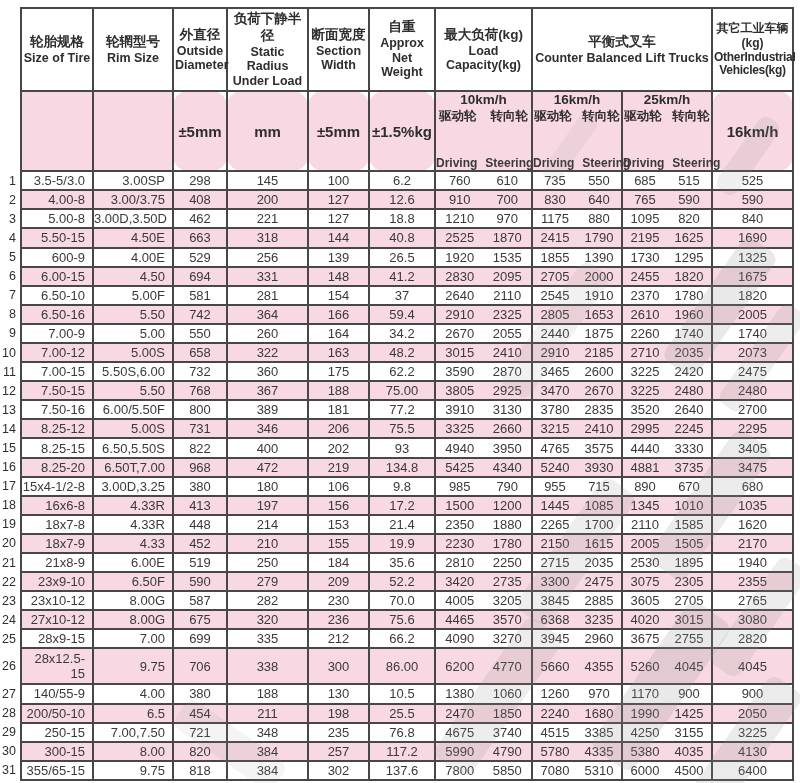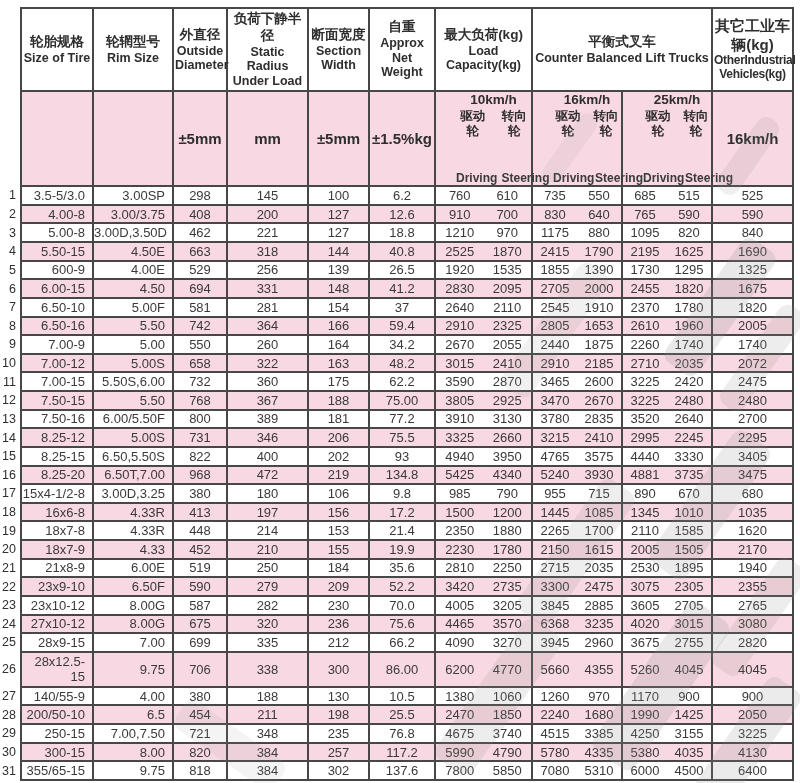--- a/index.html
+++ b/index.html
@@ -16,22 +16,22 @@
   th { background:#ffffff; font-weight:bold; }
   td.unit, tr.subhead td { background:#f8d8e2; }
   .num {
     border:none !important; background:transparent !important;
     text-align:right; padding-right:4px; font-size:12.5px; color:#2f2f2f; font-weight:normal;
   }
   .zh  { display:block; font-size:13.5px; font-weight:bold; line-height:1.25; color:#2e2e2e; }
   .en  { display:block; font-size:12.5px; font-weight:bold; line-height:1.15; color:#2e2e2e; }
   .en.small { font-size:12px; letter-spacing:-0.3px; }
   th.hdr { text-align:center; padding:2px 1px; }
-  td.unit { text-align:center; font-size:15px; font-weight:bold; color:#2e2e2e; }
-  td.group { text-align:center;padding-left:20px; }
+  td.unit { text-align:center; font-size:15px; font-weight:bold; color:#2e2e2e;border-radius:15px; }
+  td.group { text-align:center; }
   .speed { display:block; font-size:13.5px; font-weight:bold; line-height:1.25; color:#2e2e2e; }
   .pairline { display:flex;gap:8px; }
   .pairline span { width:50%; text-align:center; }
   .pairline .zh2 { font-size:12.5px; font-weight:bold; line-height:1.2; color:#2e2e2e; }
   .pairline .en2 { font-size:12px; font-weight:bold; line-height:1.2; color:#3a3a3a;margin-top:32px; }
   tbody td { font-size:13px; color:#3a3a3a; text-align:center; background:#ffffff; }
   tbody tr.pink td { background:#f8d8e2; }
   tbody td.tire, tbody td.rim { text-align:right; padding-right:7px; }
   tbody td.pair { padding:0; }
   tbody td.pair .pw { display:flex; width:100%; }
@@ -92,21 +92,21 @@
         </th>
         <th class="hdr">
           <span class="zh">最大负荷(kg)</span>
           <span class="en">Load Capacity(kg)</span>
         </th>
         <th class="hdr" colspan="2">
           <span class="zh">平衡式叉车</span>
           <span class="en">Counter Balanced Lift Trucks</span>
         </th>
         <th class="hdr">
-          <span class="zh" style="font-size:15px">其它工业车辆(kg)</span>
+          <span class="zh" style="font-size:12px">其它工业车辆(kg)</span>
           <span class="en small">OtherIndustrial</span>
           <span class="en small">Vehicles(kg)</span>
         </th>
       </tr>
       <tr class="subhead" style="height:47px">
         <td></td>
         <td></td>
         <td class="unit">±5mm</td>
         <td class="unit">mm</td>
         <td class="unit">±5mm</td>
@@ -419,21 +419,21 @@
               <span>2910</span>
               <span>2185</span>
             </div>
           </td>
           <td class="pair">
             <div class="pw">
               <span>2710</span>
               <span>2035</span>
             </div>
           </td>
-          <td>2072</td>
+          <td>2073</td>
         </tr>
         <tr>
           <td class="num">11</td>
           <td class="tire">7.00-15</td>
           <td class="rim">5.50S,6.00</td>
           <td>732</td>
           <td>360</td>
           <td>175</td>
           <td>62.2</td>
           <td class="pair">

